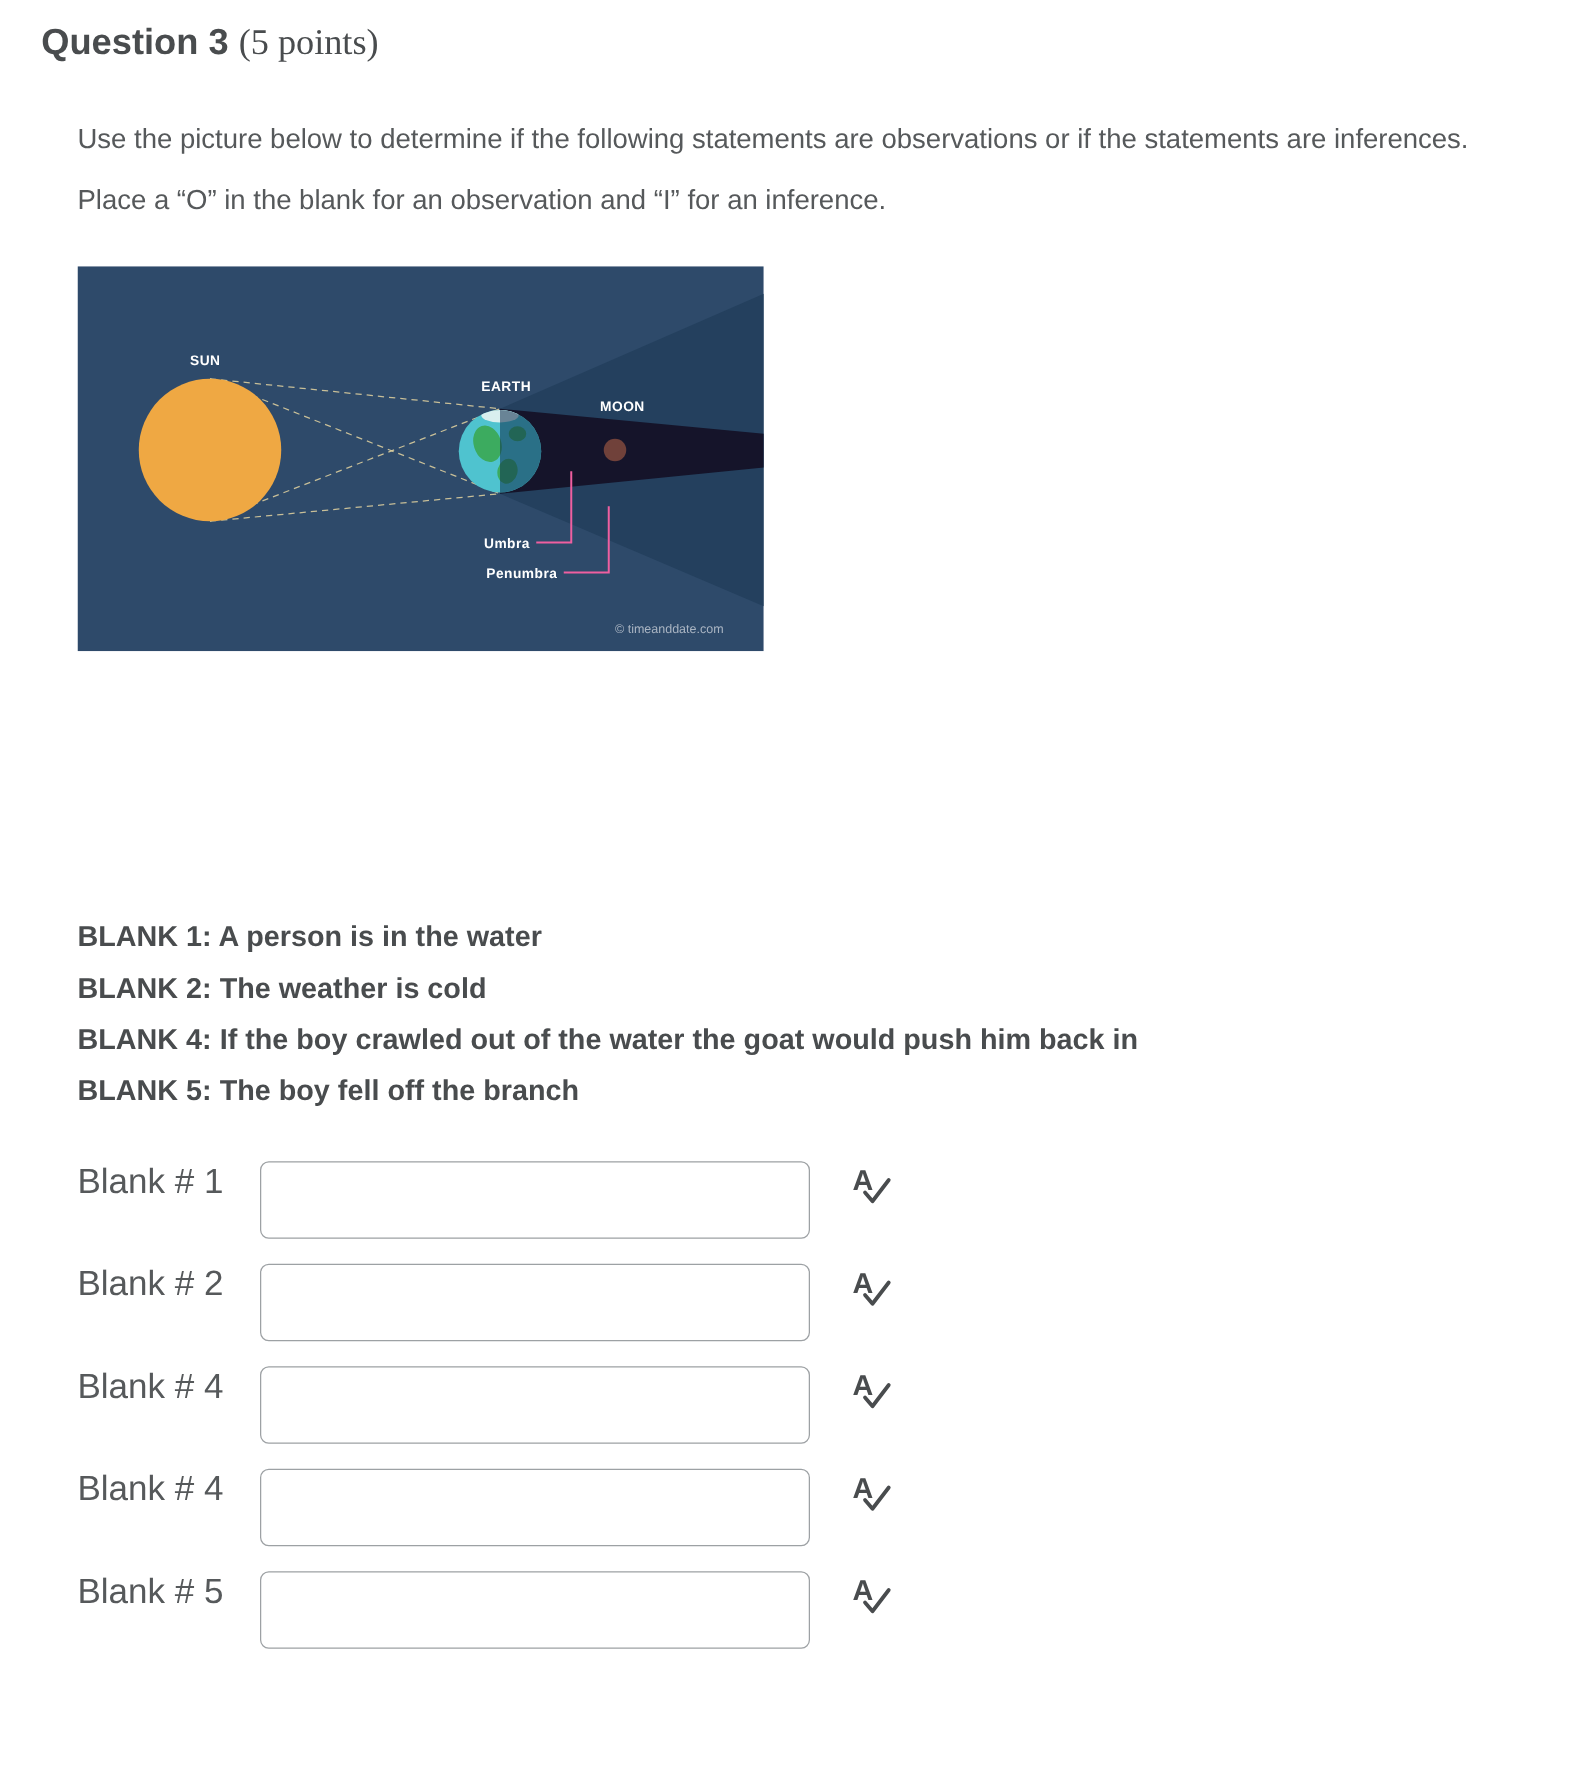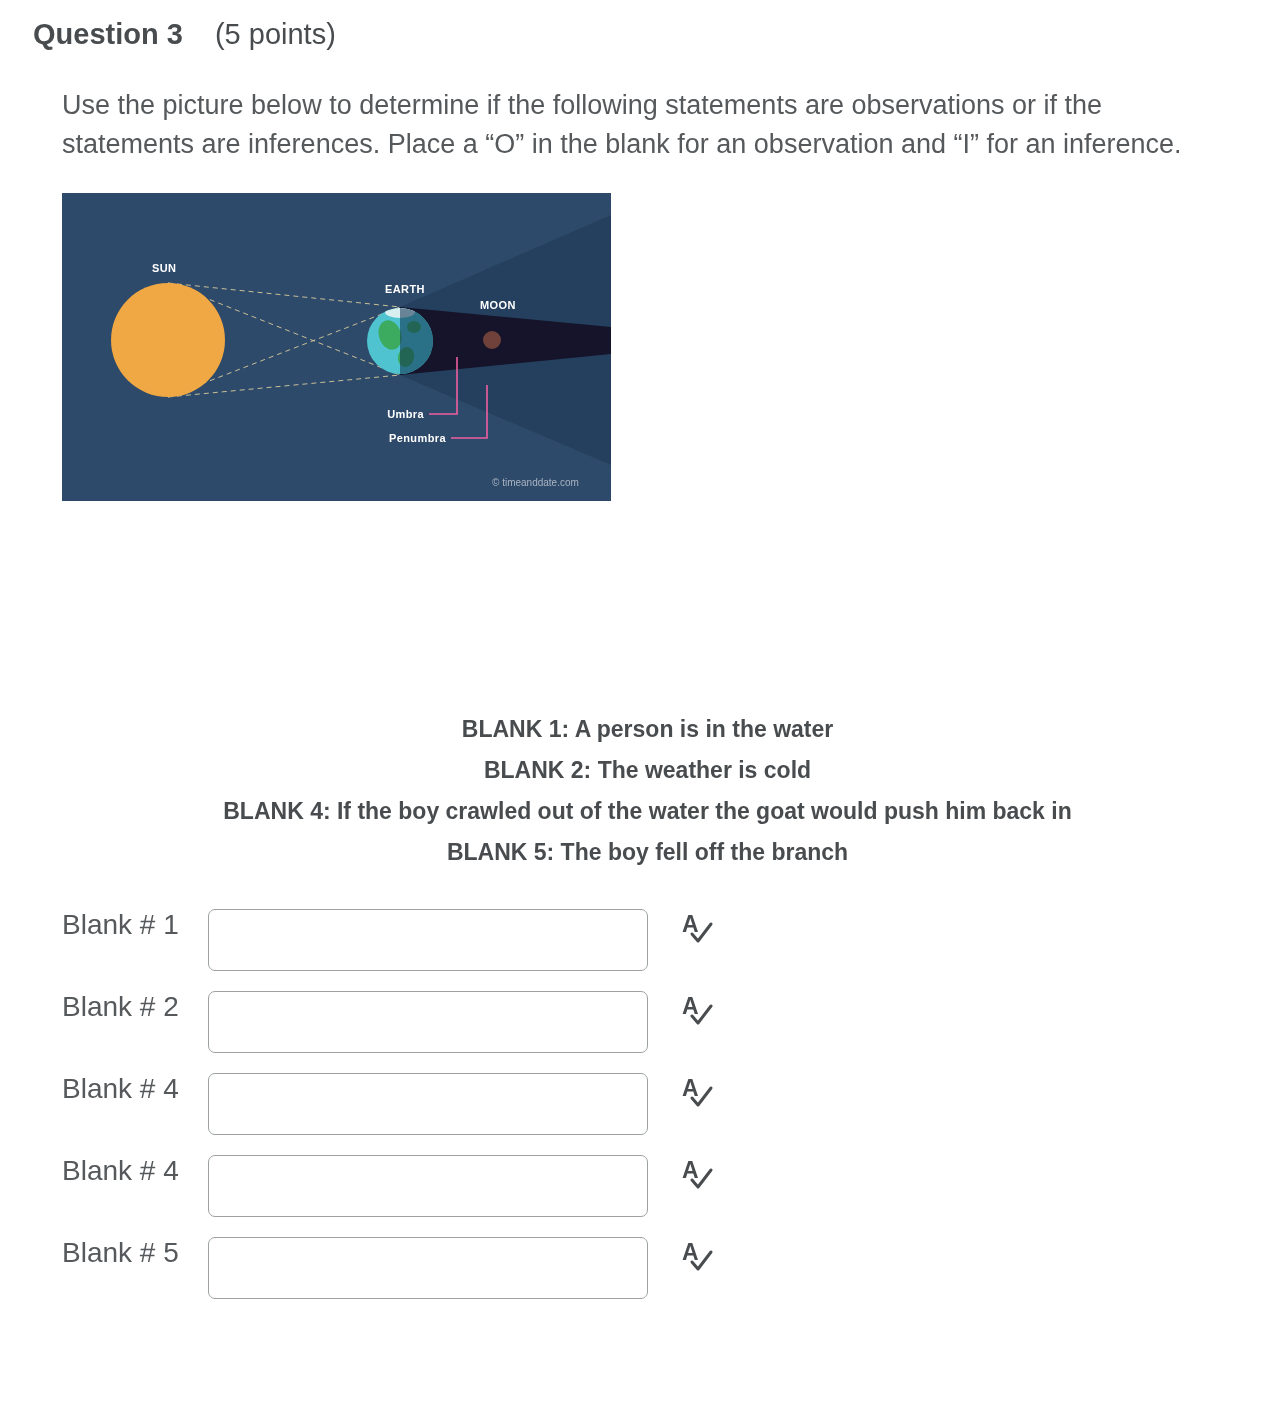--- a/index.html
+++ b/index.html
@@ -7,40 +7,40 @@
   html,body { margin:0; padding:0; background:#fff; }
   body {
     width:1266px;
     font-family:"Liberation Sans", sans-serif;
     color:var(--text-dark);
   }
   .page { padding:16px 33px 24px 33px; }
 
   .question-header { margin:0 0 0 0; font-size:29px; line-height:1.25; }
   .question-header .title { font-weight:bold; color:var(--text-dark); }
-  .question-header .points { font-weight:400; color:var(--text-dark); margin-left:24px; }
+  .question-header .points { font-weight:400; color:var(--text-dark); margin-left:0;font-family:Liberation Serif, serif; }
 
   .content { margin-left:29px; }
 
   .instructions {
     margin-top:34px;
-    font-size:27px;
-    line-height:39px;
+    font-size:22px;
+    line-height:49px;
     color:var(--text-body);
     max-width:1200px;
   }
 
   .diagram-wrap { margin-top:29px; width:549px; height:264px; }
   .diagram-wrap svg { display:block; }
   .dlabel { font-family:"Liberation Sans", sans-serif; font-size:11px; font-weight:bold; fill:var(--diagram-text); letter-spacing:.4px; }
   .dcredit { font-family:"Liberation Sans", sans-serif; font-size:10px; fill:var(--credit-text); }
   .dash { stroke:var(--dash-line); stroke-width:1; stroke-dasharray:5 4; opacity:.85; fill:none; }
   .pointer { stroke:var(--pointer-pink); stroke-width:1.6; fill:none; }
 
-  .statements { margin-top:252px;text-align:center; }
+  .statements { margin-top:252px; }
   .statement-line {
     font-size:23px;
     font-weight:bold;
     color:var(--text-dark);
     line-height:41px;
   }
 
   .blanks { margin-top:36px; }
   .blank-row { display:flex; margin-bottom:20px; }
   .blank-label {

